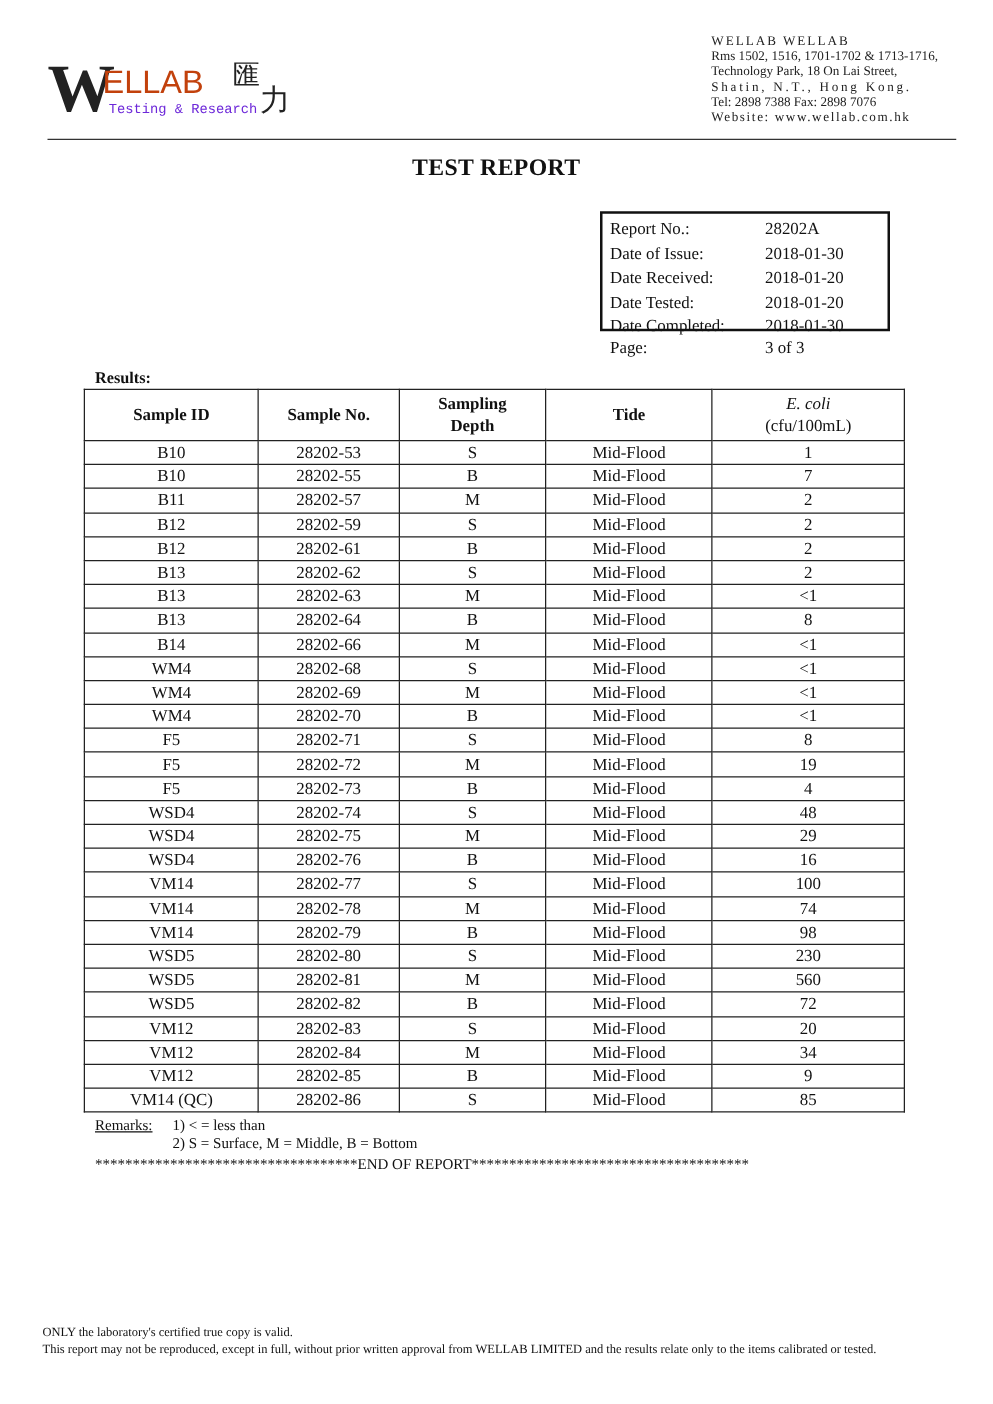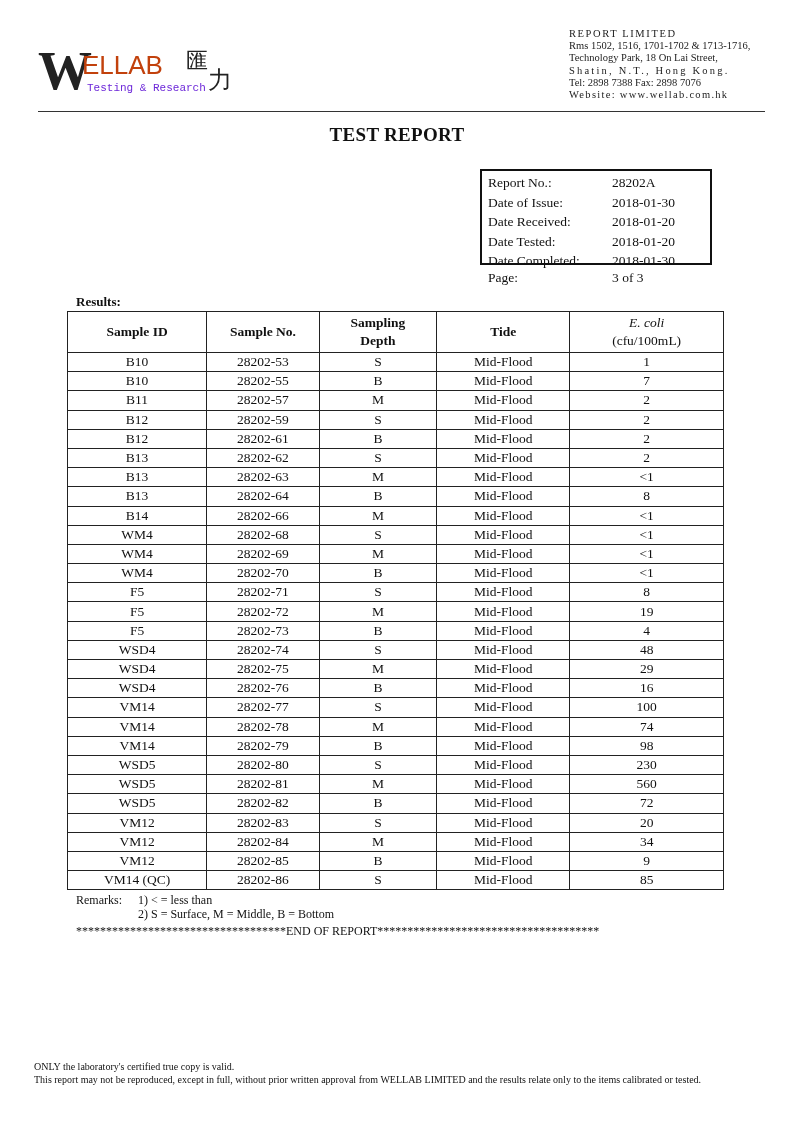--- a/index.html
+++ b/index.html
@@ -28,38 +28,38 @@
   table.results th .unit { font-weight:normal; }
   table.results th em { font-weight:normal; font-style:italic; }
   table.results td { height:18.2px; line-height:18px; }
   table.results tr > :nth-child(1) { width:134px; }
   table.results tr > :nth-child(2) { width:108px; }
   table.results tr > :nth-child(3) { width:113px; }
   table.results tr > :nth-child(4) { width:128px; }
   table.results tr > :nth-child(5) { width:148px; }
   table.results { border:1.5px solid #111; }
   .remarks { position:absolute; left:76px; top:893px; font-size:12px; line-height:14px; }
-  .remarks .lbl { display:inline-block; width:62px; }
+  .remarks .lbl { display:inline-block; width:62px;text-decoration:underline; }
   .remarks .r2 { padding-left:62px; }
   .endline { position:absolute; left:76px; top:924px; font-size:12px; line-height:14px; letter-spacing:0px; white-space:nowrap; }
   .footer { position:absolute; left:34px; top:1060px; font-size:10px; line-height:13px; width:740px; }
 </style>
 </head>
 <body>
 
 <div class="logo">
   <span class="big-w">W</span>
   <span class="ellab">ELLAB</span>
   <span class="cn1">匯</span>
   <span class="cn2">力</span>
   <span class="sub">Testing &amp; Research</span>
 </div>
 
 <div class="company">
-  <div class="name">REPORT LIMITED</div>
+  <div class="name">WELLAB WELLAB</div>
   <div>Rms 1502, 1516, 1701-1702 &amp; 1713-1716,</div>
   <div>Technology Park, 18 On Lai Street,</div>
   <div class="spread">Shatin, N.T., Hong Kong.</div>
   <div>Tel: 2898 7388   Fax: 2898 7076</div>
   <div class="web">Website: www.wellab.com.hk</div>
 </div>
 
 <div class="hdr-rule"></div>
 
 <div class="title">TEST REPORT</div>

